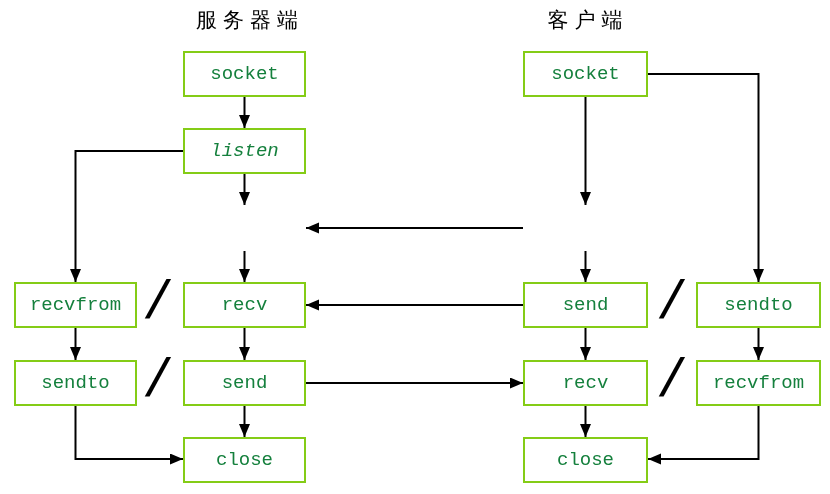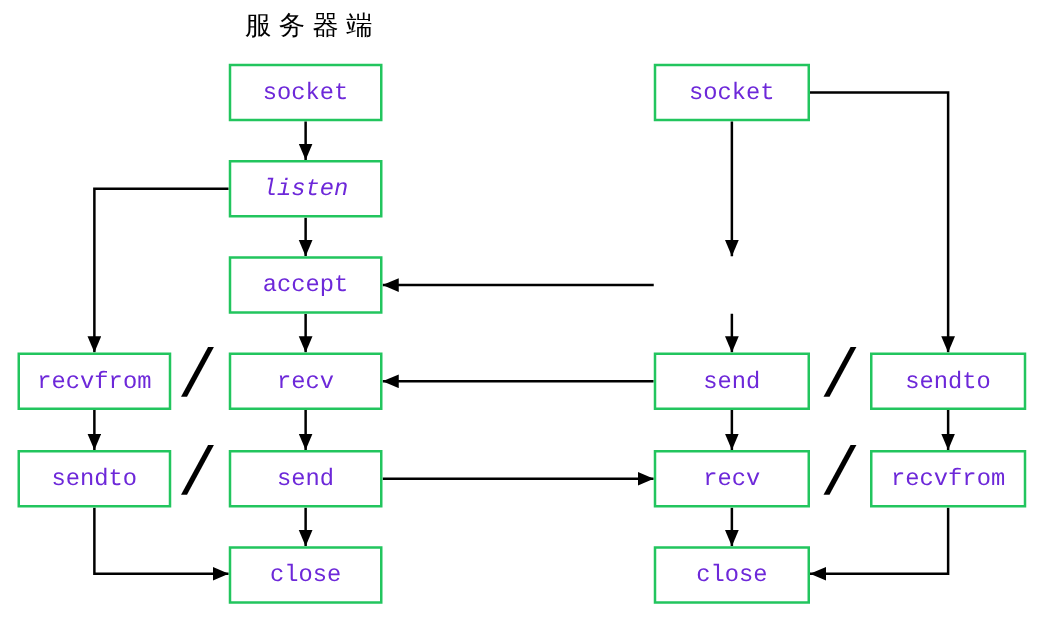--- a/index.html
+++ b/index.html
@@ -18,25 +18,25 @@
     font-family:"DejaVu Sans","Liberation Sans",sans-serif;
     font-size:21px;
     letter-spacing:6px;
     color:#000000;
     white-space:nowrap;
   }
   .node{
     position:absolute;
     box-sizing:border-box;
     width:123px;height:46px;
-    border:2px solid #22c55e;
+    border:2px solid #84cc16;
     background:#ffffff;
     display:flex;align-items:center;justify-content:center;
     font-size:19px;
-    color:#6d28d9;
+    color:#15803d;
     white-space:nowrap;
   }
   .node.wide{width:125px;}
   .slash{
     position:absolute;
     transform:translate(-50%,-54%);
     font-size:54px;
     font-weight:400;
     color:#000000;
     line-height:1;
@@ -77,24 +77,24 @@
 
       <path d="M758.5 406 V459 H648" marker-end="url(#arrow)"></path>
 
       <path d="M523 228 H306" marker-end="url(#arrow)"></path>
       <path d="M523 305 H306" marker-end="url(#arrow)"></path>
       <path d="M306 383 H523" marker-end="url(#arrow)"></path>
     </g>
   </svg>
 
   <div class="col-header" style="left:160px;width:180px;">服务器端</div>
+  <div class="col-header" style="left:500px;width:176px;">客户端</div>
 
   <div class="node" style="left:183px;top:51px;">socket</div>
   <div class="node" style="left:183px;top:128px;font-style:italic;">listen</div>
-  <div class="node" style="left:183px;top:205px;">accept</div>
   <div class="node" style="left:183px;top:282px;">recv</div>
   <div class="node" style="left:183px;top:360px;">send</div>
   <div class="node" style="left:183px;top:437px;">close</div>
 
   <div class="node wide" style="left:523px;top:51px;">socket</div>
   <div class="node wide" style="left:523px;top:282px;">send</div>
   <div class="node wide" style="left:523px;top:360px;">recv</div>
   <div class="node wide" style="left:523px;top:437px;">close</div>
 
   <div class="node" style="left:14px;top:282px;">recvfrom</div>

